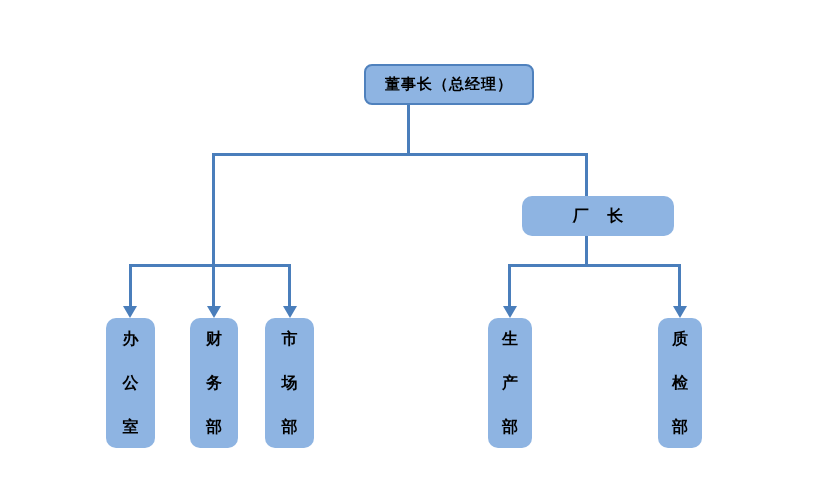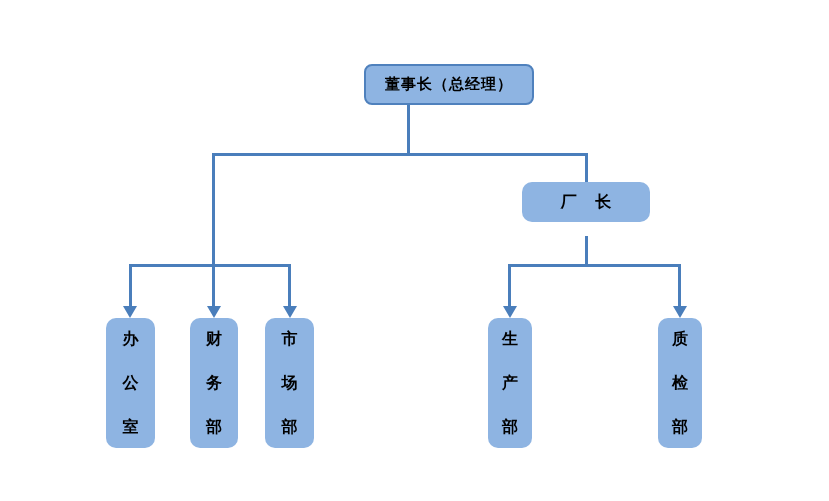--- a/index.html
+++ b/index.html
@@ -84,21 +84,21 @@
   <div class="line" style="left:508px; top:264px; width:173px; height:3px;"></div>
   <div class="line" style="left:508px; top:264px; width:3px; height:42px;"></div>
   <div class="arrowhead" style="left:503px; top:306px;"></div>
   <div class="line" style="left:678px; top:264px; width:3px; height:42px;"></div>
   <div class="arrowhead" style="left:673px; top:306px;"></div>
 
   <div class="node bordered" style="left:324px; top:64px; width:170px; height:41px;margin-left:40px;">
     <span class="hlabel">董事长（总经理）</span>
   </div>
 
-  <div class="node" style="left:522px; top:182px; width:128px; height:40px;">
+  <div class="node" style="left:522px; top:196px; width:152px; height:40px;">
     <span class="fd-label">厂 长</span>
   </div>
 
   <div class="node vnode" style="left:106px; top:318px; width:49px; height:130px;">
     <span class="vchar">办</span>
     <span class="vchar">公</span>
     <span class="vchar">室</span>
   </div>
 
   <div class="node vnode" style="left:190px; top:318px; width:48px; height:130px;">

